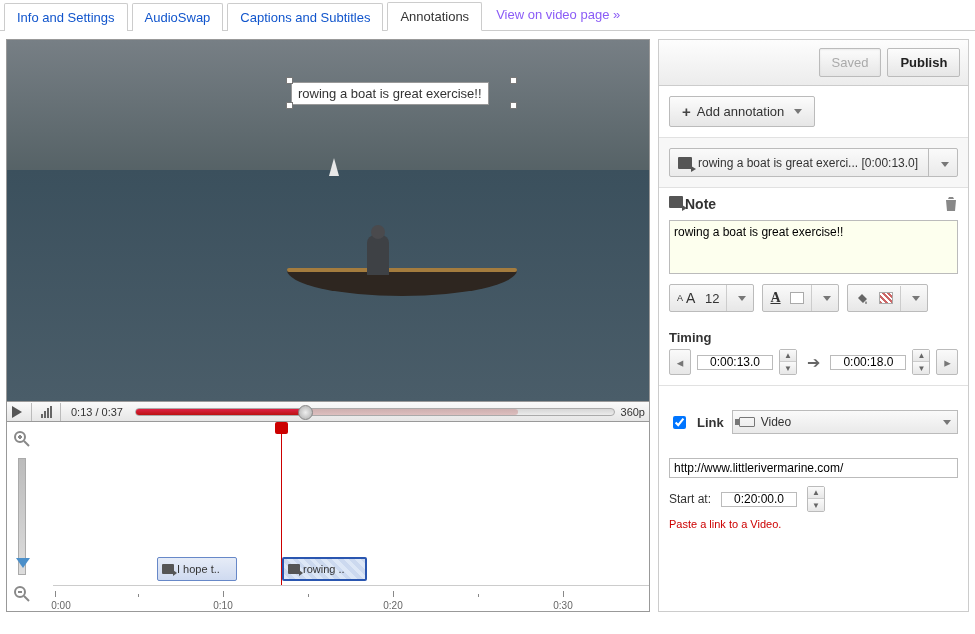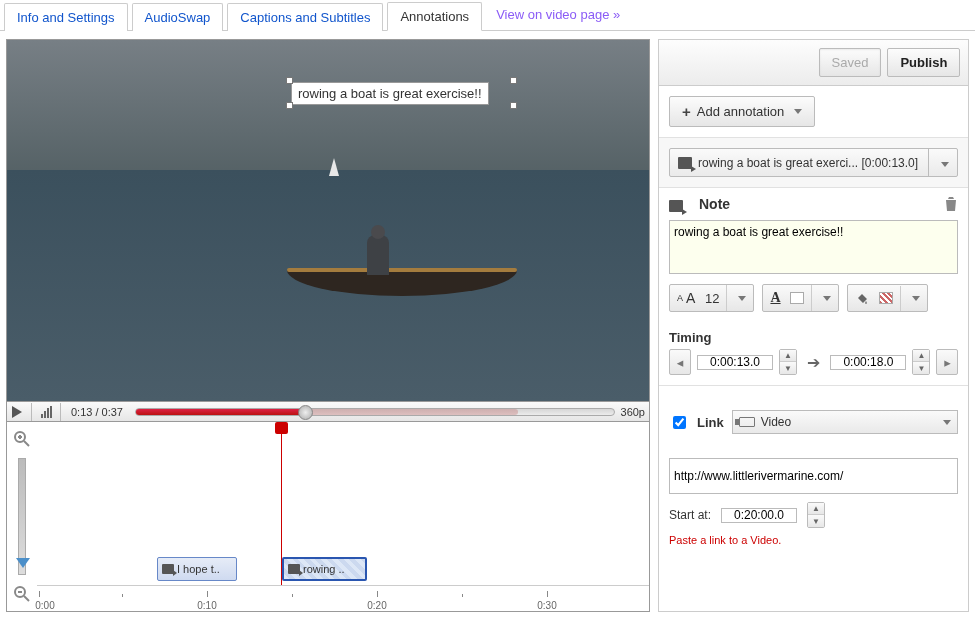--- a/index.html
+++ b/index.html
@@ -45,59 +45,59 @@
   .zoom svg{color:#888;}
   .zslider{width:8px;flex:1;background:linear-gradient(#bbb,#ddd);border:1px solid #aaa;position:relative;margin:4px 0;}
   .zslider .zt{position:absolute;left:-3px;bottom:6px;width:0;height:0;border-left:7px solid transparent;border-right:7px solid transparent;border-top:10px solid #4b8fc9;}
   .track { flex:1; position:relative;}
   .playhead{position:absolute;top:0;bottom:26px;left:244px;width:1px;background:#cc0000;}
   .playhead:before{content:"";position:absolute;top:0;left:-6px;width:13px;height:12px;background:#cc0000;border-radius:2px;}
   .clip{position:absolute;bottom:30px;height:24px;background:linear-gradient(#e6ecf7,#cfdaf0);border:1px solid #6788c8;border-radius:2px;display:flex;align-items:center;padding:0 4px;gap:3px;font-size:11px;color:#333;}
   .clip.sel{border:2px solid #2a56b0;background:repeating-linear-gradient(45deg,#dde7f6,#dde7f6 4px,#ccd9ef 4px,#ccd9ef 8px);}
   .clip-ico{width:12px;height:10px;background:#555;border-radius:1px;position:relative;}
   .clip-ico:after{content:"";position:absolute;right:-3px;bottom:-2px;border-left:4px solid #555;border-top:3px solid transparent;border-bottom:3px solid transparent;}
-  .ruler{position:absolute;left:0;right:0;bottom:0;height:26px;border-top:1px solid #ccc;}
+  .ruler{position:absolute;left:16px;right:0;bottom:0;height:26px;border-top:1px solid #ccc;}
   .tick{position:absolute;bottom:14px;width:1px;height:6px;background:#888;}
   .ticklbl{position:absolute;bottom:0;font-size:10px;color:#666;transform:translateX(-50%);}
 
   
   .right{flex:1;border:1px solid #ccc;display:flex;flex-direction:column;}
   .rtop{background:linear-gradient(#fdfdfd,#ececec);border-bottom:1px solid #ccc;padding:8px;display:flex;justify-content:flex-end;gap:6px;}
   .btn{border:1px solid #bbb;border-radius:2px;background:linear-gradient(#fcfcfc,#e6e6e6);padding:6px 12px;font-size:13px;cursor:pointer;}
   .btn.disabled{color:#aaa;box-shadow:inset 0 1px 2px rgba(0,0,0,.08);}
   .btn.primary{font-weight:bold;color:#222;}
   .sect{padding:10px 10px;border-bottom:1px solid #e1e1e1;}
   .addbtn{display:inline-flex;align-items:center;gap:6px;}
   .plus{font-weight:bold;font-size:15px;color:#444;}
   .tri{width:0;height:0;border-left:4px solid transparent;border-right:4px solid transparent;border-top:5px solid #777;display:inline-block;margin-left:4px;}
   .seld{display:flex;align-items:center;background:linear-gradient(#fafafa,#eaeaea);border:1px solid #bbb;border-radius:2px;}
   .seld .main{flex:1;display:flex;align-items:center;gap:6px;padding:0 8px;font-size:12px;}
   .seld .ddl{border-left:1px solid #bbb;padding:6px 8px;}
-  .hdr{display:flex;align-items:flex-end;gap:16px;padding:8px 10px;}
+  .hdr{display:flex;align-items:flex-start;gap:2px;padding:8px 10px;}
   .hdr b{font-size:14px;}
   .trash{margin-left:auto;color:#888;}
   .ta{display:block;width:calc(100% - 20px);margin:0 10px 10px;border:1px solid #bbb;background:#fdffee;height:54px;padding:4px;font-family:inherit;font-size:12px;resize:none;}
   .toolrow{display:flex;gap:8px;padding:0 10px 10px;}
   .tool{display:flex;align-items:center;border:1px solid #bbb;border-radius:2px;background:linear-gradient(#fafafa,#e7e7e7);}
   .tool .p{padding:5px 7px;display:flex;align-items:center;gap:3px;border-right:1px solid #ccc;}
   .tool .p:last-child{border-right:none;}
   .colorsw{width:14px;height:12px;border:1px solid #aaa;background:#fff;}
   .hatch{background:repeating-linear-gradient(45deg,#c66,#c66 2px,#fff 2px,#fff 4px);}
   .hhead{padding:8px 10px 4px;font-weight:bold;font-size:13px;}
   .timerow{display:flex;align-items:center;gap:6px;padding:0 10px 10px;}
   .tbtn{border:1px solid #bbb;background:linear-gradient(#fafafa,#e7e7e7);width:22px;height:26px;display:flex;align-items:center;justify-content:center;color:#777;border-radius:2px;}
   .tinput{border:1px solid #bbb;height:15px;width:76px;text-align:center;font-size:12px;}
   .stepper{display:flex;flex-direction:column;border:1px solid #bbb;border-radius:2px;}
   .stepper span{width:16px;height:12px;display:flex;align-items:center;justify-content:center;background:linear-gradient(#fafafa,#e7e7e7);font-size:8px;color:#666;}
   .stepper span:first-child{border-bottom:1px solid #ccc;}
   .arrow{font-size:16px;color:#666;margin:0 4px;}
   .linkrow{display:flex;align-items:center;gap:8px;padding:24px 10px;}
   .linkrow select, .linksel{flex:1;}
   .linksel{border:1px solid #bbb;background:linear-gradient(#fafafa,#e9e9e9);display:flex;align-items:center;padding:4px 6px;gap:6px;font-size:12px;}
-  .urlin{width:calc(100% - 20px);margin:0 10px 8px;border:1px solid #bbb;height:36px;padding:2px 4px;font-size:12px;}
+  .urlin{width:calc(100% - 20px);margin:0 10px 8px;border:1px solid #bbb;height:20px;padding:2px 4px;font-size:12px;}
   .startrow{display:flex;align-items:center;gap:10px;padding:0 10px 6px;font-size:12px;}
   .hint{color:#cc0000;font-size:11px;padding:0 10px 14px;}
   .ico-note{width:14px;height:12px;background:#555;position:relative;border-radius:1px;}
   .ico-note:after{content:"";position:absolute;right:-4px;bottom:-3px;border-left:5px solid #555;border-top:3px solid transparent;border-bottom:3px solid transparent;}
   .ico-vid{width:16px;height:10px;border:1px solid #777;border-radius:1px;position:relative;}
   .ico-vid:before{content:"";position:absolute;left:-5px;top:1px;width:4px;height:6px;background:#777;}
   .Aund{font-family:serif;font-weight:bold;text-decoration:underline;font-size:14px;}
   .cbx{width:13px;height:13px;}
 </style>
 </head>

